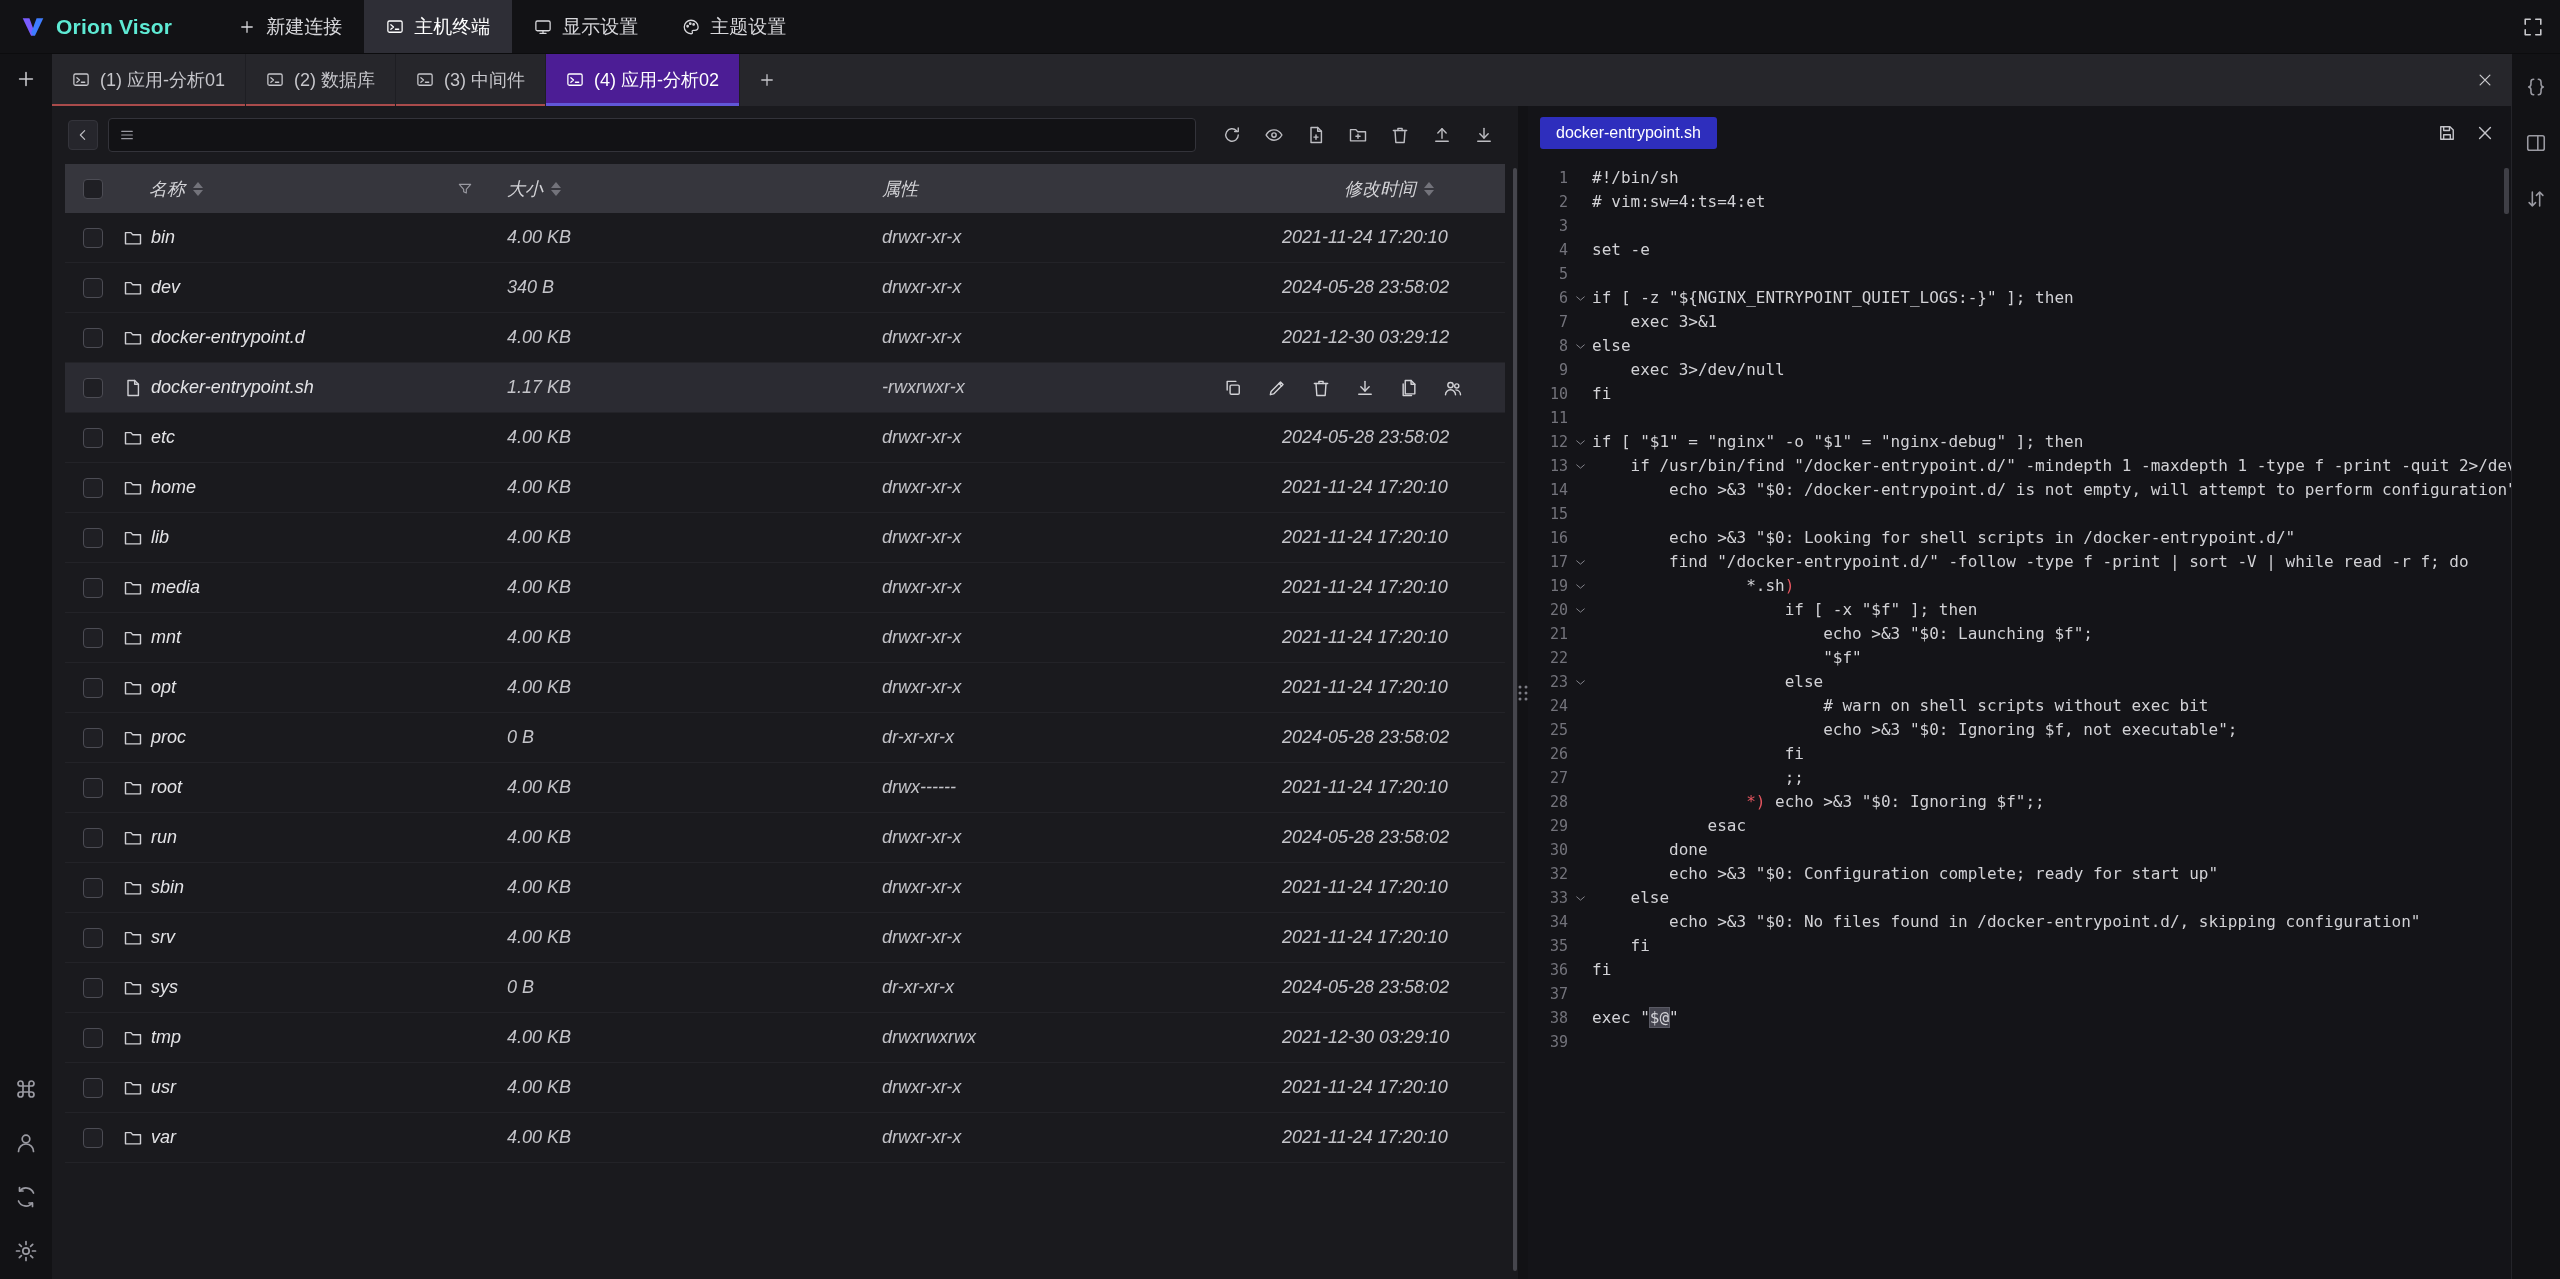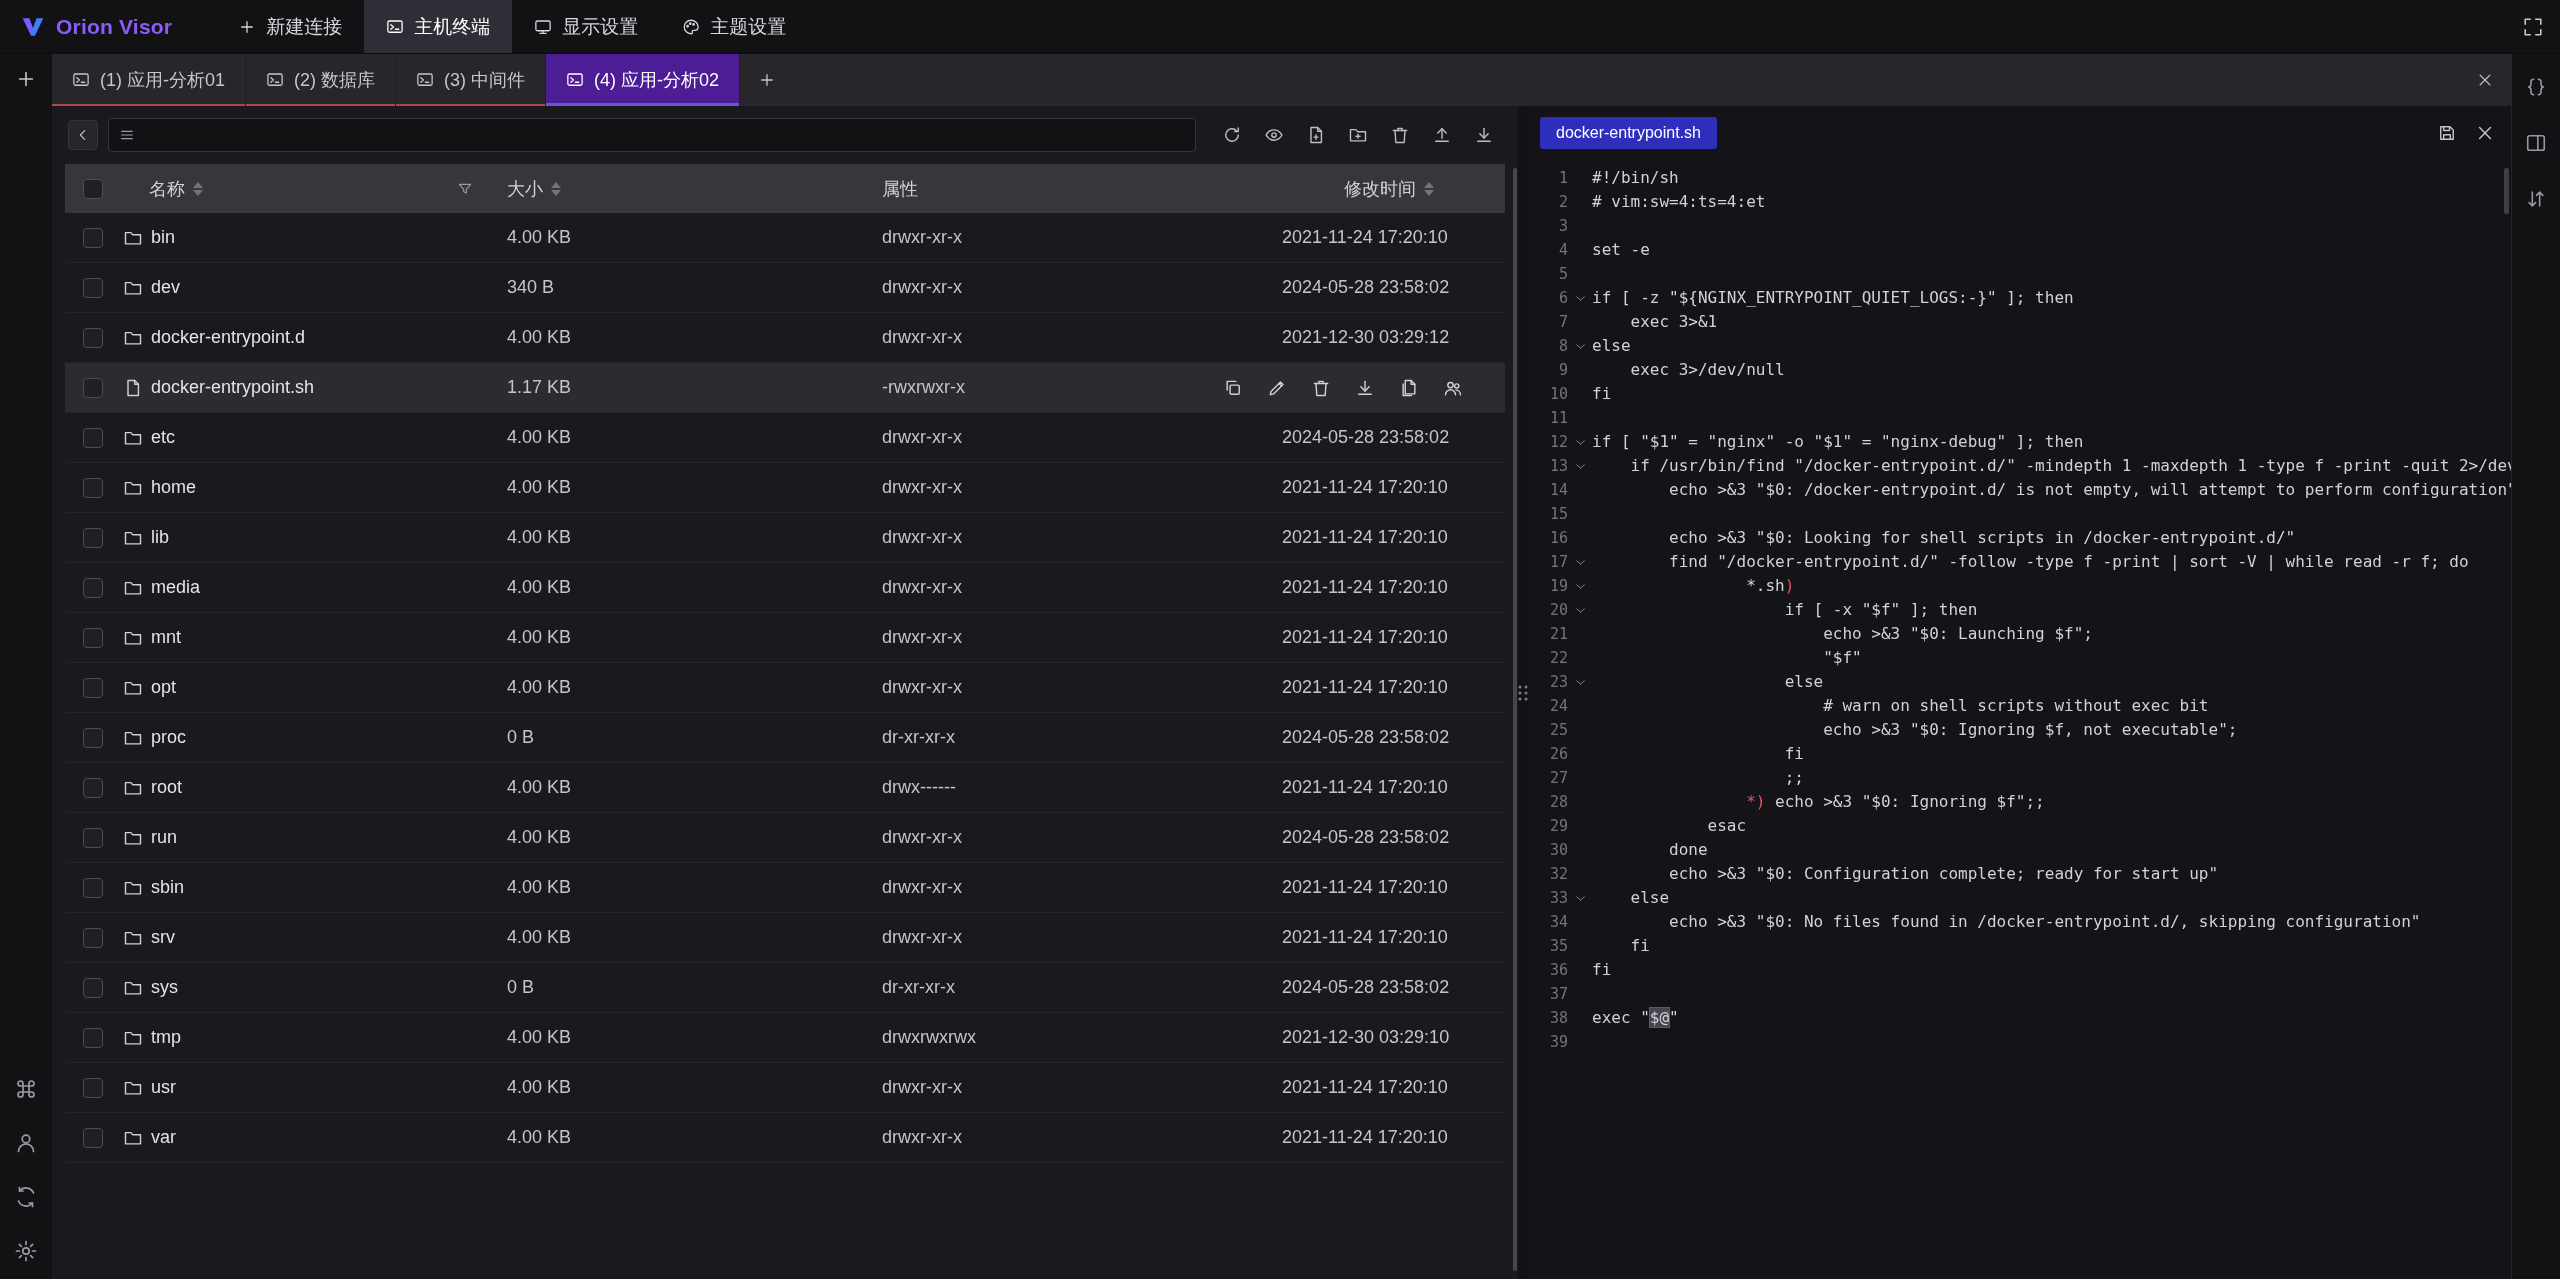--- a/index.html
+++ b/index.html
@@ -8,21 +8,21 @@
   .app{display:flex;flex-direction:column;height:100%;}
 
   
   .icon{display:inline-flex;width:20px;height:20px;flex:none;}
   .icon svg{width:100%;height:100%;display:block;}.i16{width:16px;height:16px}.i18{width:18px;height:18px}
   .i20{width:20px;height:20px}.i22{width:22px;height:22px}.i24{width:24px;height:24px}.i26{width:26px;height:26px}
 
   
   .topbar{height:54px;flex:none;display:flex;align-items:center;background:#121215;border-bottom:1px solid #0c0c0e;}
   .brand{display:flex;align-items:center;gap:10px;padding:0 26px 0 20px;}
-  .brand-text{font-size:21px;font-weight:bold;color:#8b5cf6;letter-spacing:.2px;white-space:nowrap;}
+  .brand-text{font-size:21px;font-weight:bold;color:#5eead4;letter-spacing:.2px;white-space:nowrap;}
   .menu{display:flex;height:100%;margin-left:18px;}
   .menu-item{display:flex;align-items:center;gap:10px;padding:0 22px;font-size:19px;color:#d8d8dc;cursor:pointer;white-space:nowrap;}
   .menu-item.active{background:#2e2e36;color:#fff;}
   .spacer{flex:1;}
   .fs-btn{margin-right:16px;color:#c9c9cd;}
 
   
   .body-row{flex:1;display:flex;min-height:0;}
   .left-rail,.right-rail{flex:none;background:#121215;display:flex;flex-direction:column;align-items:center;}
   .left-rail{width:52px;}
@@ -48,21 +48,21 @@
   
   .file-panel{width:1466px;flex:none;background:#1a1a1e;display:flex;flex-direction:column;position:relative;}
   .fp-toolbar{height:58px;flex:none;display:flex;align-items:center;padding:0 16px;gap:10px;}
   .back-btn{width:30px;height:30px;border-radius:4px;background:#26262c;border:1px solid #34343b;display:flex;align-items:center;justify-content:center;color:#bfbfc4;cursor:pointer;flex:none;}
   .path-input{flex:1;height:34px;background:#121215;border:1px solid #33333a;border-radius:4px;display:flex;align-items:center;padding:0 10px;margin-right:8px;color:#9a9aa2;}
   .path-input input{flex:1;background:transparent;border:none;outline:none;color:#d8d8dc;font-size:16px;margin-left:8px;font-family:inherit;}
   .fp-actions{display:flex;gap:6px;flex:none;}
   .tool-btn{width:36px;height:34px;display:flex;align-items:center;justify-content:center;color:#bdbdc2;border-radius:4px;cursor:pointer;}
 
   .fp-table{margin:0 13px;flex:1;min-height:0;}
-  .f-head,.frow{display:grid;grid-template-columns:56px 364px 375px 400px 1fr;align-items:center;}
+  .f-head,.frow{display:grid;grid-template-columns:56px 364px 375px 400px 1fr;align-items:center;font-style:italic;}
   .f-head{height:49px;background:#36363d;color:#d2d2d6;font-size:18px;}
   .frow{height:50px;border-bottom:1px solid #232328;font-size:18px;position:relative;cursor:default;}
   .frow.selected{background:#2b2b32;}
   .cell{display:flex;align-items:center;min-width:0;overflow:hidden;}
   .c-check{justify-content:center;}
   .checkbox{width:20px;height:20px;border:1px solid #4c4c54;border-radius:4px;background:#1f1f24;flex:none;}
   .c-name{gap:8px;padding-left:2px;color:#e4e4e7;align-items:flex-end;}
   .c-name .icon{color:#cfcfd4;}
   .c-size,.c-attr,.c-time{color:#c4c4c9;padding-left:22px;white-space:nowrap;}
   .th{padding-left:22px;display:flex;align-items:center;gap:8px;}

